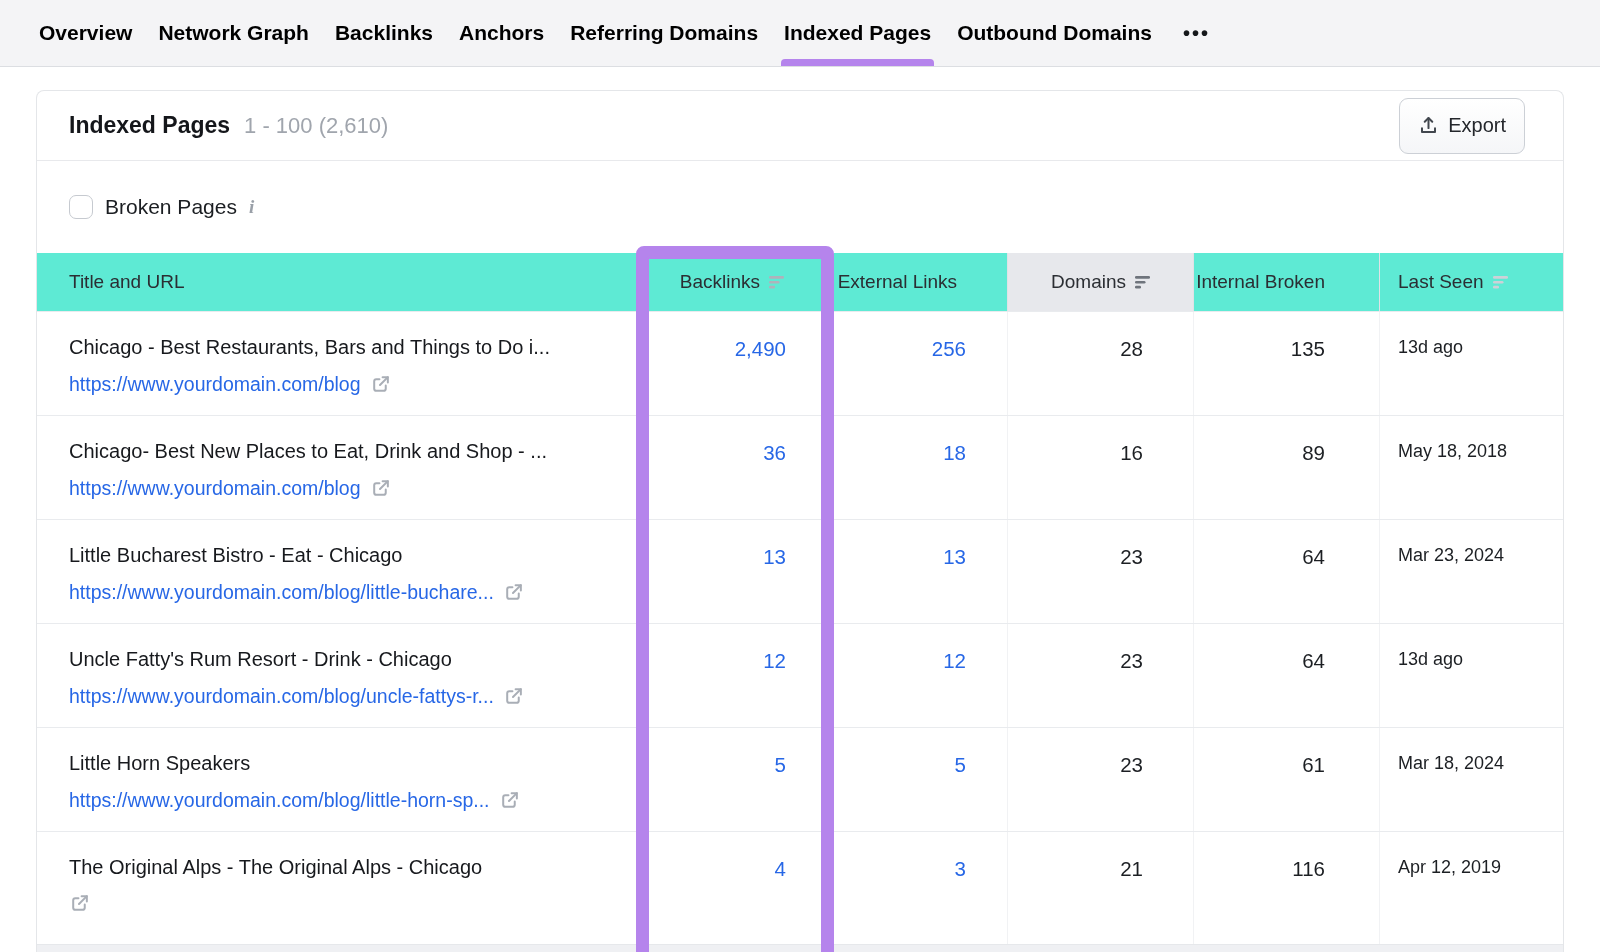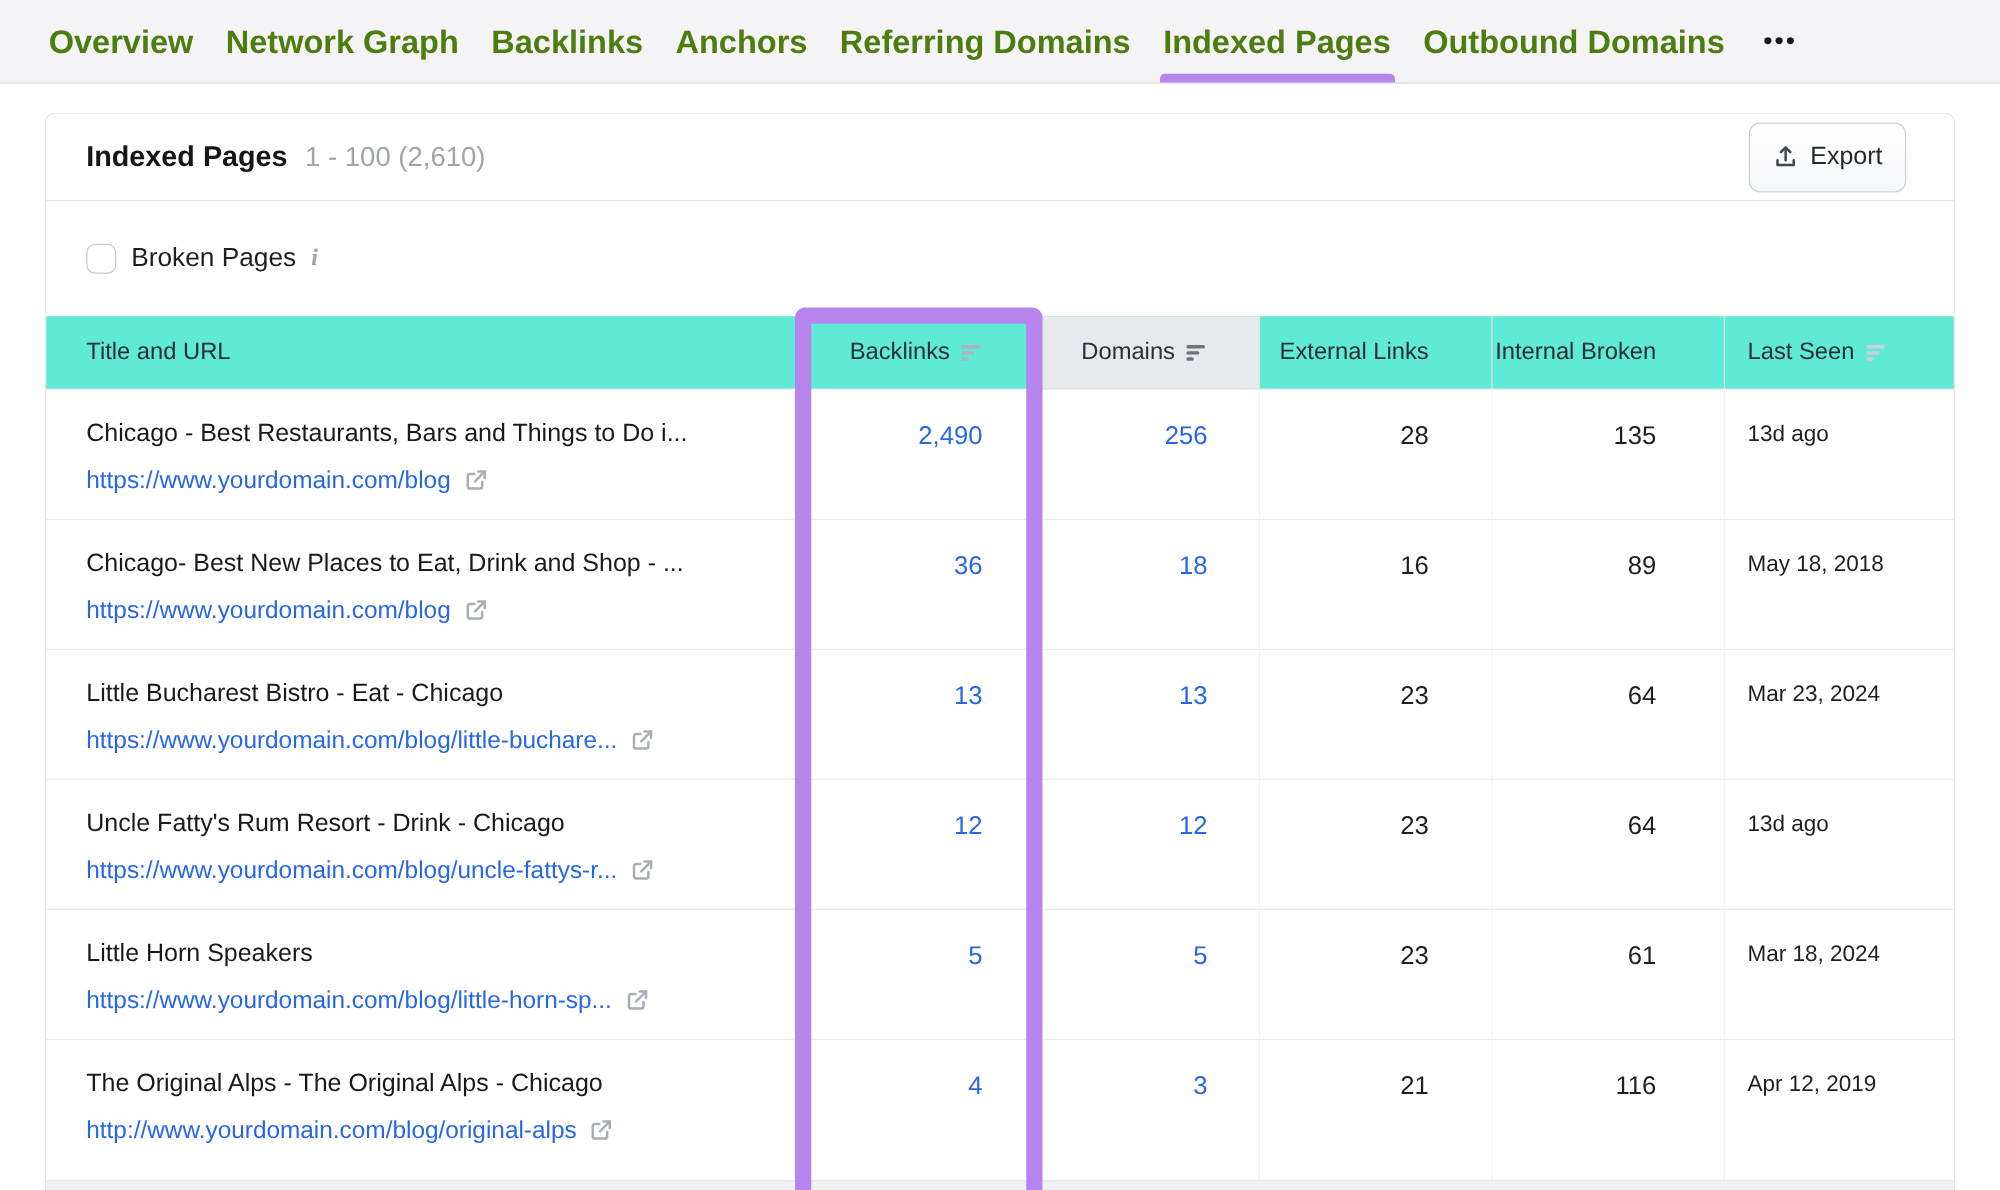--- a/index.html
+++ b/index.html
@@ -2,22 +2,22 @@
 <html><head>
 <meta charset="utf-8">
 <style>
   * { margin:0; padding:0; box-sizing:border-box; }
   html,body { width:1600px; height:952px; overflow:hidden; background:#ffffff;
     font-family:"Liberation Sans","DejaVu Sans",sans-serif; color:#17191d; }
 
   
   .topnav { height:67px; background:#f4f4f6; border-bottom:1px solid #dcdee2;
     display:flex; align-items:stretch; padding-left:38px; }
-  .tab { position:relative; display:flex; align-items:center; font-size:26px; font-weight:700;
-    color:#4d7c0f; margin-right:24px; cursor:pointer; white-space:nowrap; padding:0 1px; }
+  .tab { position:relative; display:flex; align-items:center; font-size:21px; font-weight:700;
+    color:#000000; margin-right:24px; cursor:pointer; white-space:nowrap; padding:0 1px; }
   .tab .underline { display:none; }
   .tab.active .underline { display:block; position:absolute; left:-2px; right:-2px; bottom:0;
     height:7px; background:#b584ec; border-radius:4px 4px 0 0; }
   .tab-more { display:flex; align-items:center; margin-left:6px; font-size:20px; font-weight:900;
     letter-spacing:2px; color:#15171a; cursor:pointer; }
 
   
   .card { position:relative; margin:23px 36px 0 36px; background:#fff;
     border:1px solid #e4e6e9; border-bottom:none; border-radius:8px 8px 0 0; }
   .card-header { height:70px; display:flex; align-items:center; justify-content:space-between;
@@ -142,33 +142,33 @@
     <div class="hcell num col-backlinks">
       <span>Backlinks</span>
       <span class="sort-icon sort-backlinks">
         <svg width="17" height="15" viewBox="0 0 17 15" fill="currentColor">
             <rect x="0" y="1" width="15" height="2.7" rx="1.3"></rect>
             <rect x="0" y="5.9" width="10.5" height="2.7" rx="1.3"></rect>
             <rect x="0" y="10.8" width="6" height="2.7" rx="1.3"></rect>
           </svg>
       </span>
     </div>
+    <div class="hcell num col-external">
+        <span>External Links</span>
+      </div>
     <div class="hcell num col-domains sorted">
       <span>Domains</span>
       <span class="sort-icon sort-domains">
         <svg width="17" height="15" viewBox="0 0 17 15" fill="currentColor">
             <rect x="0" y="1" width="15" height="2.7" rx="1.3"></rect>
             <rect x="0" y="5.9" width="10.5" height="2.7" rx="1.3"></rect>
             <rect x="0" y="10.8" width="6" height="2.7" rx="1.3"></rect>
           </svg>
       </span>
     </div>
-    <div class="hcell num col-external">
-        <span>External Links</span>
-      </div>
     <div class="hcell num col-internal">
         <span>Internal Broken</span>
       </div>
     <div class="hcell col-lastseen">
       <span>Last Seen</span>
       <span class="sort-icon sort-lastseen">
         <svg width="17" height="15" viewBox="0 0 17 15" fill="currentColor">
             <rect x="0" y="1" width="15" height="2.7" rx="1.3"></rect>
             <rect x="0" y="5.9" width="10.5" height="2.7" rx="1.3"></rect>
             <rect x="0" y="10.8" width="6" height="2.7" rx="1.3"></rect>
@@ -279,21 +279,20 @@
     <div class="cell num col-domains"><a>5</a></div>
     <div class="cell num col-external">23</div>
     <div class="cell num col-internal">61</div>
     <div class="cell col-lastseen">Mar 18, 2024</div>
   </div>
 
   <div class="trow tall">
     <div class="cell title-cell">
       <div class="row-title">The Original Alps - The Original Alps - Chicago</div>
       <div class="row-url-line">
-        <a class="row-url">http://www.yourdomain.com/blog/original-alps</a>
         <span class="ext-icon">
           <svg width="21" height="21" viewBox="0 0 20 20" fill="none" stroke="#a9aeb6" stroke-width="1.9" stroke-linecap="round" stroke-linejoin="round">
               <path d="M9 5H6C4.9 5 4 5.9 4 7v7c0 1.1.9 2 2 2h7c1.1 0 2-.9 2-2v-3"></path>
               <path d="M12 3h5v5"></path>
               <path d="M17 3l-7.5 7.5"></path>
             </svg>
         </span>
       </div>
     </div>
     <div class="cell num col-backlinks"><a>4</a></div>

